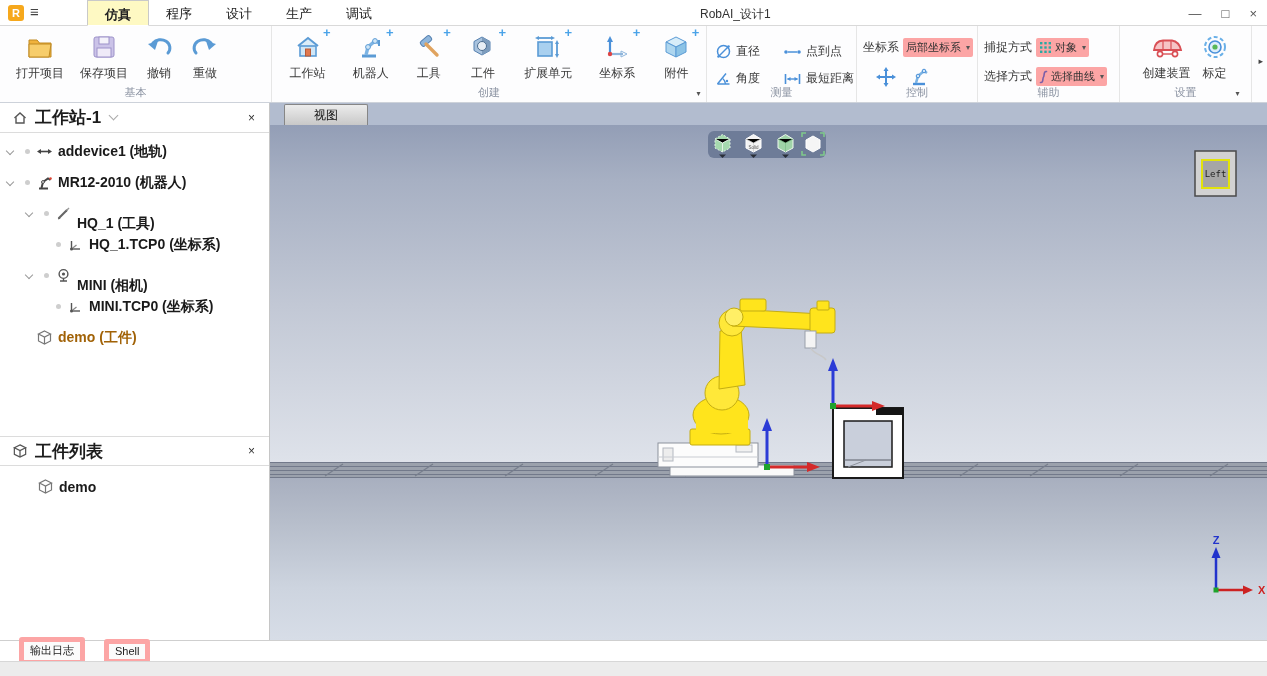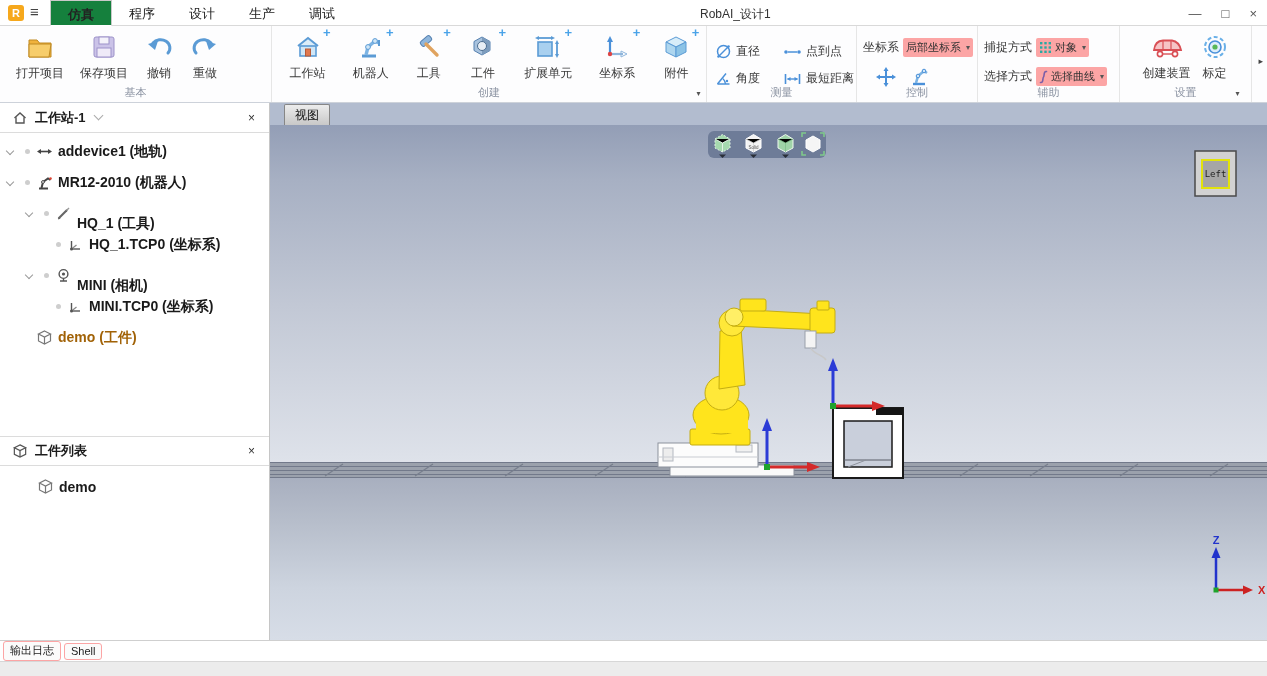--- a/index.html
+++ b/index.html
@@ -6,21 +6,21 @@
   html,body { width:1267px; height:676px; overflow:hidden; }
   body { font-family:"Liberation Sans","DejaVu Sans",sans-serif; font-size:12px; color:#222; background:#fff; }
   .app { position:relative; width:1267px; height:676px; background:#fff; }
 
   
   .titlebar { position:absolute; left:0; top:0; width:1267px; height:26px; background:#fff; border-bottom:1px solid #d9d9d9; }
   .logo { position:absolute; left:8px; top:5px; width:16px; height:16px; background:#f6a81c; border-radius:3px; color:#fff; font-weight:bold; font-size:11px; text-align:center; line-height:16px; }
   .hamburger { position:absolute; left:30px; top:3px; font-size:15px; color:#444; cursor:pointer; }
   .menu-tabs { position:absolute; left:50px; top:0; height:26px; display:flex; }
   .menu-tab { padding:5px 17px 4px; font-size:13px; color:#222; position:relative; height:26px; }
-  .menu-tab.active { font-weight:bold; background:#15803d; border:1px solid #c9c9c9; border-bottom:1px solid #fff; top:0; }
+  .menu-tab.active { font-weight:bold; background:#fef9c3; border:1px solid #c9c9c9; border-bottom:1px solid #fff; top:0;margin-left:37px; }
   .win-title { position:absolute; left:700px; top:6px; width:160px; font-size:12px; color:#333; }
   .win-controls { position:absolute; right:10px; top:0; height:26px; display:flex; gap:20px; align-items:center; color:#555; font-size:13px; }
   .win-controls span { cursor:pointer; }
 
   
   .ribbon { position:absolute; left:0; top:26px; width:1267px; height:77px; background:#fdfdfe; border-bottom:1px solid #cdd2da; display:flex; }
   .rgroup { position:relative; height:100%; border-right:1px solid #e6e6e6; padding-top:6px; }
   .rgroup-label { position:absolute; bottom:2px; left:0; right:0; text-align:center; font-size:11px; color:#8b93a2; }
   .rbtn { display:flex; flex-direction:column; align-items:center; gap:3px; cursor:pointer; position:relative; }
   .rbtn .ric { position:relative; height:30px; display:flex; align-items:center; justify-content:center; }
@@ -40,50 +40,50 @@
   .chip { display:inline-flex; align-items:center; gap:3px; background:#fca5a5; border-radius:2px; padding:2px 3px; font-size:11px; color:#333; cursor:pointer; white-space:nowrap; }
   .icon-btn { width:26px; height:24px; display:flex; align-items:center; justify-content:center; cursor:pointer; }
   .g-settings { width:132px; display:flex; gap:10px; justify-content:center;font-family:Liberation Serif, serif; }
   .ribbon-edge { flex:1; position:relative; border-right:none; }
   .collapse-arrow { position:absolute; right:4px; top:30px; font-size:9px; color:#444; cursor:pointer; }
 
   
   .main { position:absolute; left:0; top:103px; width:1267px; height:537px; display:flex; }
   .sidebar { position:relative; width:270px; height:537px; background:#fff; border-right:1px solid #c6c6c6; }
   .panel-header { position:absolute; left:0; width:269px; height:30px; background:#fff; border-bottom:1px solid #dcdcdc; display:flex; align-items:center; }
-  .panel-header .ph-title { font-weight:bold; font-size:13px; color:#1c1c1c; margin-left:7px; }
+  .panel-header .ph-title { font-weight:bold; font-size:17px; color:#1c1c1c; margin-left:7px; }
   .panel-header .ph-close { position:absolute; right:14px; color:#333; font-size:12px; cursor:pointer; }
   .ph-chev { width:8px; height:8px; margin-left:9px; position:relative; top:-2px; }
   .ph-chev::after { content:""; position:absolute; width:6px; height:6px; border-right:1.5px solid #aaa; border-bottom:1.5px solid #aaa; transform:rotate(45deg); }
   .tree { position:absolute; left:0; top:33px; width:269px; }
   .trow { position:relative; height:31px; display:flex; align-items:center; cursor:pointer; }
   .trow .tlabel { font-weight:bold; font-size:14px; color:#1a1a1a; margin-left:5px; white-space:nowrap; }
   .trow.sel .tlabel { color:#a16207; }
   .texp { position:absolute; width:8px; height:8px; }
   .texp::after { content:""; position:absolute; width:5px; height:5px; border-right:1.4px solid #9a9a9a; border-bottom:1.4px solid #9a9a9a; transform:rotate(45deg); }
   .tdot { position:absolute; width:5px; height:5px; border-radius:50%; background:#cecece; }
   .ticon { position:absolute; width:17px; height:17px; }
   .lv0 .texp{left:7px;} .lv0 .tdot{left:25px;} .lv0 .ticon{left:36px;} .lv0 .tlabel{margin-left:58px;}
   .lv1 .texp{left:26px;} .lv1 .tdot{left:44px;} .lv1 .ticon{left:55px;} .lv1 .tlabel{margin-left:77px;margin-top:20px;}
   .lv2 .tdot{left:56px;} .lv2 .ticon{left:67px;} .lv2 .tlabel{margin-left:89px;}
   .lv0.noexp .ticon{left:36px;}
   .wp-item .ticon{left:37px;} .wp-item .tlabel{margin-left:59px;}
 
   
   .viewport { position:relative; width:997px; height:537px; }
   .vp-strip { position:absolute; left:0; top:0; width:997px; height:22px; background:#b2bccf; }
-  .vp-tab { position:absolute; left:14px; top:1px; width:46px; height:21px; background:linear-gradient(#ececec,#c8c8c8); border:1px solid #868686; border-bottom:none; border-radius:2px 2px 0 0; text-align:center; line-height:20px; font-size:12px; color:#111; cursor:pointer; }
+  .vp-tab { position:absolute; left:14px; top:1px; width:84px; height:21px; background:linear-gradient(#ececec,#c8c8c8); border:1px solid #868686; border-bottom:none; border-radius:2px 2px 0 0; text-align:center; line-height:20px; font-size:12px; color:#111; cursor:pointer; }
   .vp-canvas { position:absolute; left:0; top:22px; width:997px; height:515px; overflow:hidden; }
   .sky { position:absolute; left:0; top:0; width:997px; height:353px; background:linear-gradient(180deg,#939eb6 0px,#a7b0c3 55px,#c2c8d5 180px,#dde1e9 330px,#e2e5ec 353px); }
   .ground { position:absolute; left:0; top:353px; width:997px; height:162px; background:linear-gradient(180deg,#a8afbf 0px,#b7becb 45px,#cdd4df 110px,#d7dde7 162px); }
   .scene { position:absolute; left:0; top:0; z-index:2; }
 
   
   .bottom-tabs { position:absolute; left:0; top:640px; width:1267px; height:21px; background:#fff; border-top:1px solid #cfcfcf; display:flex; align-items:center; gap:3px; padding-left:3px; }
-  .btab { border:1px solid #fca5a5; border-radius:3px; background:#fbfbfb; font-size:11px; color:#222; padding:1px 6px 2px; cursor:pointer; }
+  .btab { border:5px solid #fca5a5; border-radius:3px; background:#fbfbfb; font-size:11px; color:#222; padding:1px 6px 2px; cursor:pointer;margin-left:16px; }
   .statusbar { position:absolute; left:0; top:661px; width:1267px; height:15px; background:#ececec; border-top:1px solid #d7d7d7; }
 </style>
 </head>
 <body>
 
 <div class="app">
 
   <div class="titlebar">
     <div class="logo">R</div>
     <div class="hamburger">≡</div>

